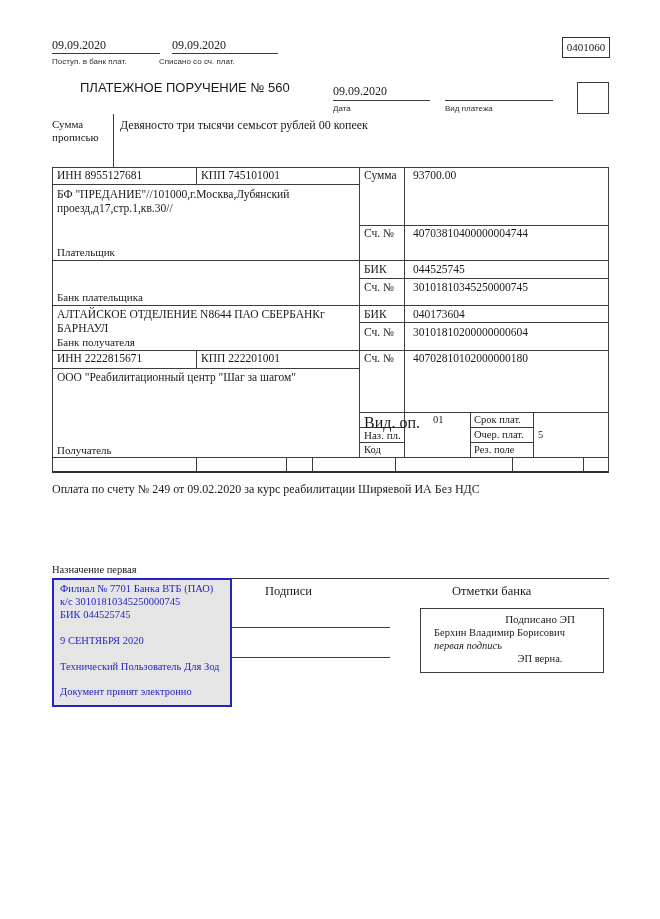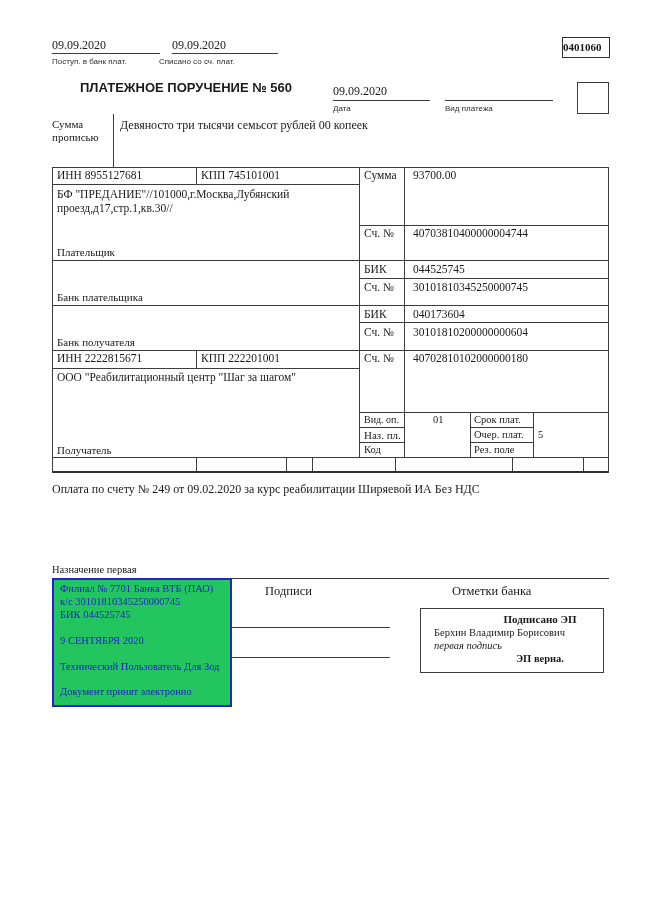--- a/index.html
+++ b/index.html
@@ -2,47 +2,47 @@
 <html style="--stamp-blue: #2323c8;"><head>
 <meta charset="utf-8">
 <style>
   html,body{margin:0;padding:0;background:#ffffff;}
   .page{position:relative;width:660px;height:919px;background:#ffffff;overflow:hidden;
         font-family:"Liberation Serif",serif;color:#1a1a1a;}
   .t{position:absolute;font-family:"Liberation Serif",serif;font-size:11.5px;
      color:#1a1a1a;white-space:nowrap;line-height:1.18;}
   .wrap{white-space:normal;}
   .sans{font-family:"Liberation Sans",sans-serif;}
-  .b{font-weight:bold;padding-left:28px;}
+  .b{font-weight:normal;padding-left:28px;}
   .i{font-style:italic;}
   .sm{font-size:8px;color:#2e2e2e;}
   .lh{position:absolute;height:1px;background:#3c3c3c;}
   .lv{position:absolute;width:1px;background:#3c3c3c;}
   .thick{height:2px;background:#2f2f2f;}
   .box{position:absolute;border:1.5px solid #2f2f2f;background:#fff;}
   .blue{color:var(--stamp-blue,#2323c8);}
-  .bluebox{position:absolute;border:2px solid var(--stamp-blue,#2323c8);background:#22c55e;}
+  .bluebox{position:absolute;border:2px solid var(--stamp-blue,#2323c8);background:#e5e5e5;}
   .bb-line{position:absolute;left:6px;font-size:10.5px;line-height:12.5px;white-space:nowrap;}
   .esign{position:absolute;border:1px solid #3c3c3c;background:#fff;}
   .center{text-align:center;white-space:nowrap;}
 </style>
 </head>
 <body>
 
 <div class="page">
 
   <div class="t" style="left:52px;top:38px;font-size:12px;">09.09.2020</div>
   <div class="lh" style="left:52px;top:53px;width:108px;"></div>
   <div class="t sans sm" style="left:52px;top:57px;">Поступ. в банк плат.</div>
 
   <div class="t" style="left:172px;top:38px;font-size:12px;">09.09.2020</div>
   <div class="lh" style="left:172px;top:53px;width:106px;"></div>
   <div class="t sans sm" style="left:159px;top:57px;">Списано со сч. плат.</div>
 
-  <div class="box" style="left:562px;top:37px;width:46px;height:19px;text-align:left;font-size:11px;line-height:19px;font-weight:bold;">0401060</div>
+  <div class="box" style="left:562px;top:37px;width:46px;height:19px;text-align:center;font-size:11px;line-height:19px;">0401060</div>
 
   <div class="t sans b" style="left:52px;top:80px;font-size:13px;">ПЛАТЕЖНОЕ ПОРУЧЕНИЕ № 560</div>
   <div class="t" style="left:333px;top:84px;font-size:12px;">09.09.2020</div>
   <div class="lh" style="left:333px;top:100px;width:97px;"></div>
   <div class="t sans sm" style="left:333px;top:104px;">Дата</div>
   <div class="lh" style="left:445px;top:100px;width:108px;"></div>
   <div class="t sans sm" style="left:445px;top:104px;">Вид платежа</div>
   <div class="esign" style="left:577px;top:82px;width:30px;height:30px;"></div>
 
   <div class="t wrap" style="left:52px;top:118px;width:56px;font-size:11px;">Сумма прописью</div>
@@ -90,33 +90,34 @@
   <div class="t" style="left:364px;top:227px;">Сч. №</div>
   <div class="t" style="left:413px;top:227px;">40703810400000004744</div>
   <div class="t" style="left:57px;top:246px;font-size:11px;">Плательщик</div>
 
   <div class="t" style="left:364px;top:263px;">БИК</div>
   <div class="t" style="left:413px;top:263px;">044525745</div>
   <div class="t" style="left:364px;top:281px;">Сч. №</div>
   <div class="t" style="left:413px;top:281px;">30101810345250000745</div>
   <div class="t" style="left:57px;top:291px;font-size:11px;">Банк плательщика</div>
 
+  <div class="t wrap" style="left:57px;top:308px;width:298px;">АЛТАЙСКОЕ ОТДЕЛЕНИЕ N8644 ПАО СБЕРБАНКг БАРНАУЛ</div>
   <div class="t" style="left:364px;top:308px;">БИК</div>
   <div class="t" style="left:413px;top:308px;">040173604</div>
   <div class="t" style="left:364px;top:326px;">Сч. №</div>
   <div class="t" style="left:413px;top:326px;">30101810200000000604</div>
   <div class="t" style="left:57px;top:336px;font-size:11px;">Банк получателя</div>
 
   <div class="t" style="left:57px;top:352px;">ИНН 2222815671</div>
   <div class="t" style="left:201px;top:352px;">КПП 222201001</div>
   <div class="t" style="left:364px;top:352px;">Сч. №</div>
   <div class="t" style="left:413px;top:352px;">40702810102000000180</div>
   <div class="t" style="left:57px;top:371px;">ООО "Реабилитационный центр "Шаг за шагом"</div>
 
-  <div class="t" style="left:364px;top:414px;font-size:10px;">Вид. оп.</div>
+  <div class="t" style="left:364px;top:414px;font-size:16px;">Вид. оп.</div>
   <div class="t" style="left:433px;top:414px;font-size:10.5px;">01</div>
   <div class="t" style="left:474px;top:414px;font-size:10.5px;">Срок плат.</div>
   <div class="t" style="left:364px;top:429px;font-size:11px;">Наз. пл.</div>
   <div class="t" style="left:474px;top:429px;font-size:10.5px;">Очер. плат.</div>
   <div class="t" style="left:538px;top:429px;font-size:10.5px;">5</div>
   <div class="t" style="left:364px;top:444px;font-size:10.5px;">Код</div>
   <div class="t" style="left:474px;top:444px;font-size:10.5px;">Рез. поле</div>
   <div class="t" style="left:57px;top:444px;font-size:11px;">Получатель</div>
 
   <div class="t" style="left:52px;top:482px;font-size:12px;">Оплата по счету № 249 от 09.02.2020 за курс реабилитации Ширяевой ИА Без НДС</div>

